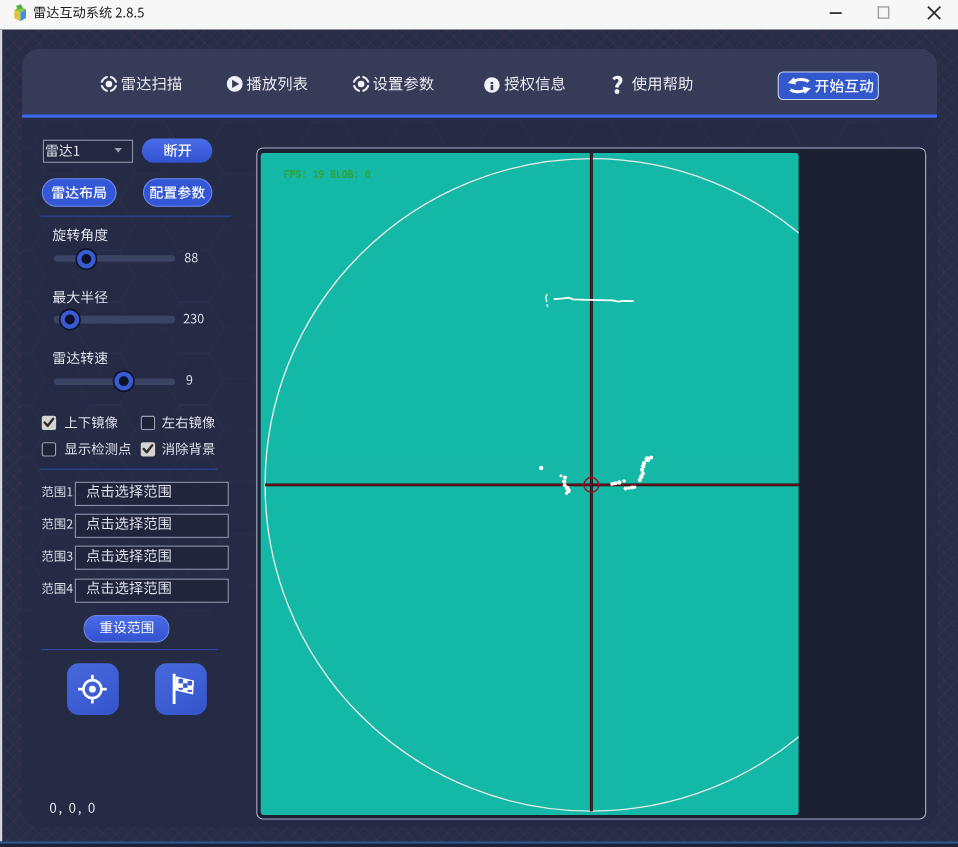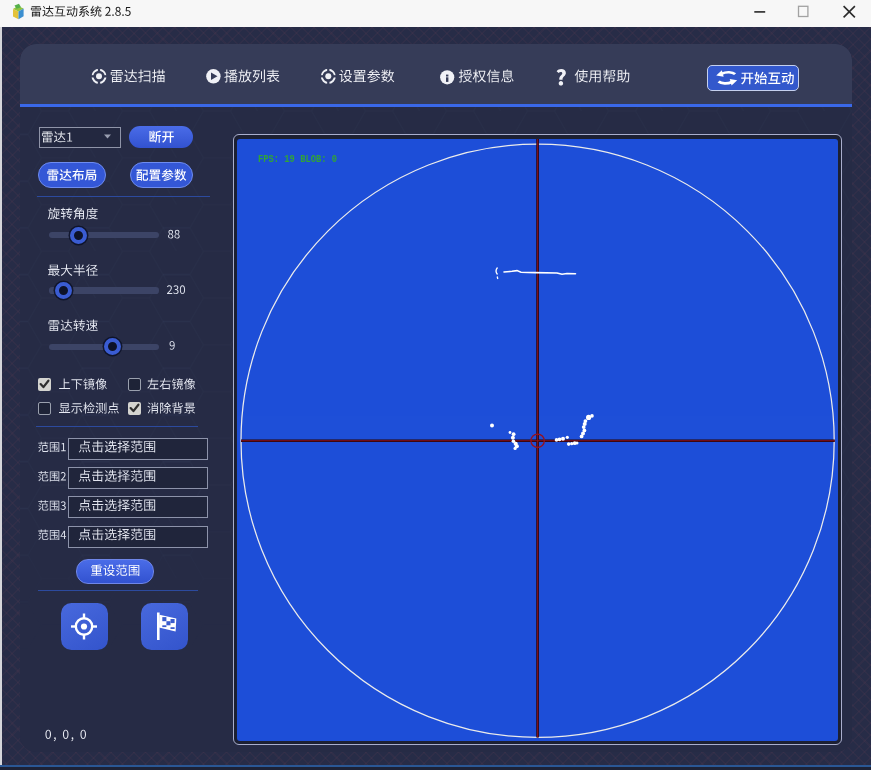--- a/index.html
+++ b/index.html
@@ -27,21 +27,21 @@
 .track { position:absolute; left:48.5px; width:110px; height:6.2px; border-radius:3.1px; background:#3c4466; }
 .thumb { position:absolute; width:17px; height:17px; border-radius:50%; background:#0d1229; border:4px solid #3a5cd2; box-shadow:0 0 0 1.5px rgba(12,16,38,0.85); }
 .cb { position:absolute; width:13px; height:13px; }
 .cb.on { background:#d4d4d0; border-radius:2px; }
 .cb.off { background:#1e2337; border:1.5px solid #9aa0ae; border-radius:2px; }
 .inp { position:absolute; left:67.6px; width:140.4px; height:22px; background:#20253b; border:1px solid #8d93aa; }
 #btn-reset { left:76px; top:558.5px; width:78px; height:25px; border-radius:12px; background:linear-gradient(180deg,#4a6ce8,#3252d0); border:1px solid #6f86e8; }
 .iconbtn { position:absolute; top:602.8px; width:47px; height:47.5px; border-radius:10.5px; background:linear-gradient(150deg,#4869dd,#3354cc); }
 #startbtn-box { position:absolute; left:707px; top:65px; width:92px; height:26px; border-radius:5px; background:#3358cc; border:1.5px solid #c5d0ee; }
 #canvas-border { position:absolute; left:232.5px; top:134px; width:609px; height:610.5px; border:1.6px solid #a9aecd; border-radius:6px; background:#1c2033; }
-#canvas { position:absolute; left:237px; top:138.5px; width:601px; height:602px; background:#1d4ed8; border-radius:3px; overflow:hidden; }
+#canvas { position:absolute; left:237px; top:138.5px; width:489px; height:602px; background:#14b8a6; border-radius:3px; overflow:hidden; }
 #overlay { position:absolute; left:0; top:0; z-index:50; pointer-events:none; }
 </style></head>
 <body>
 <div id="page">
   <div id="titlebar"></div>
   <div id="bodybg"></div>
   <div id="lborder"></div>
   <div id="bline"></div>
   <div id="bline2"></div>
   <div id="container">

